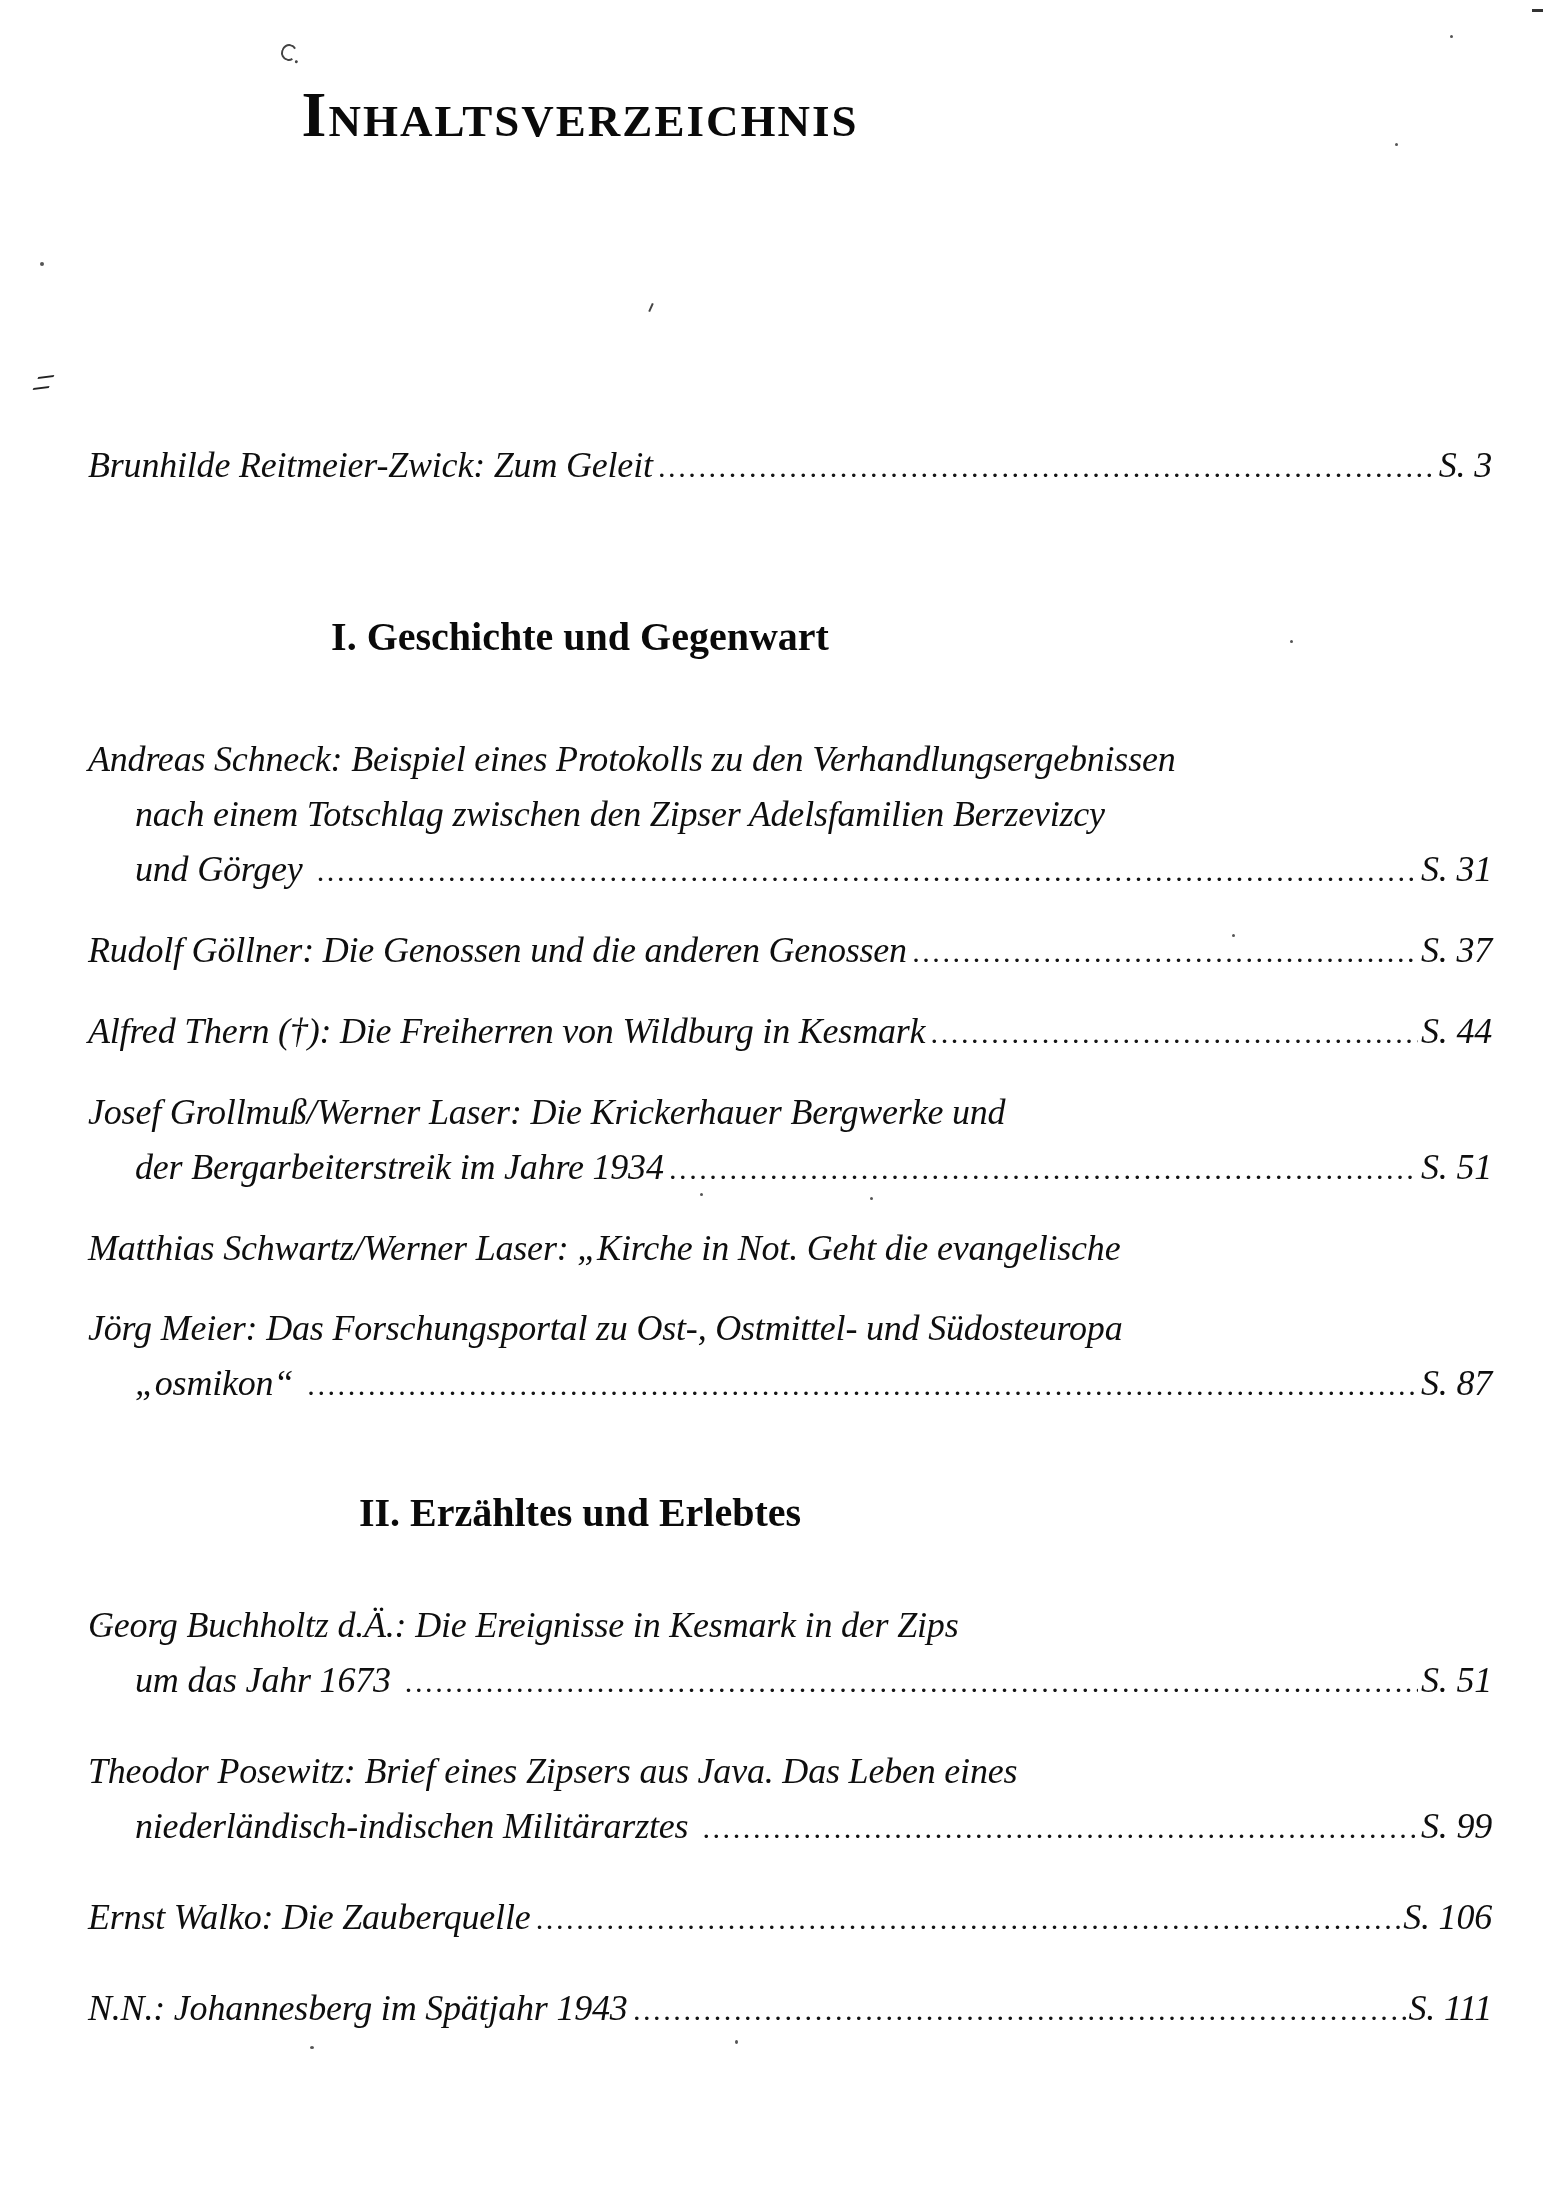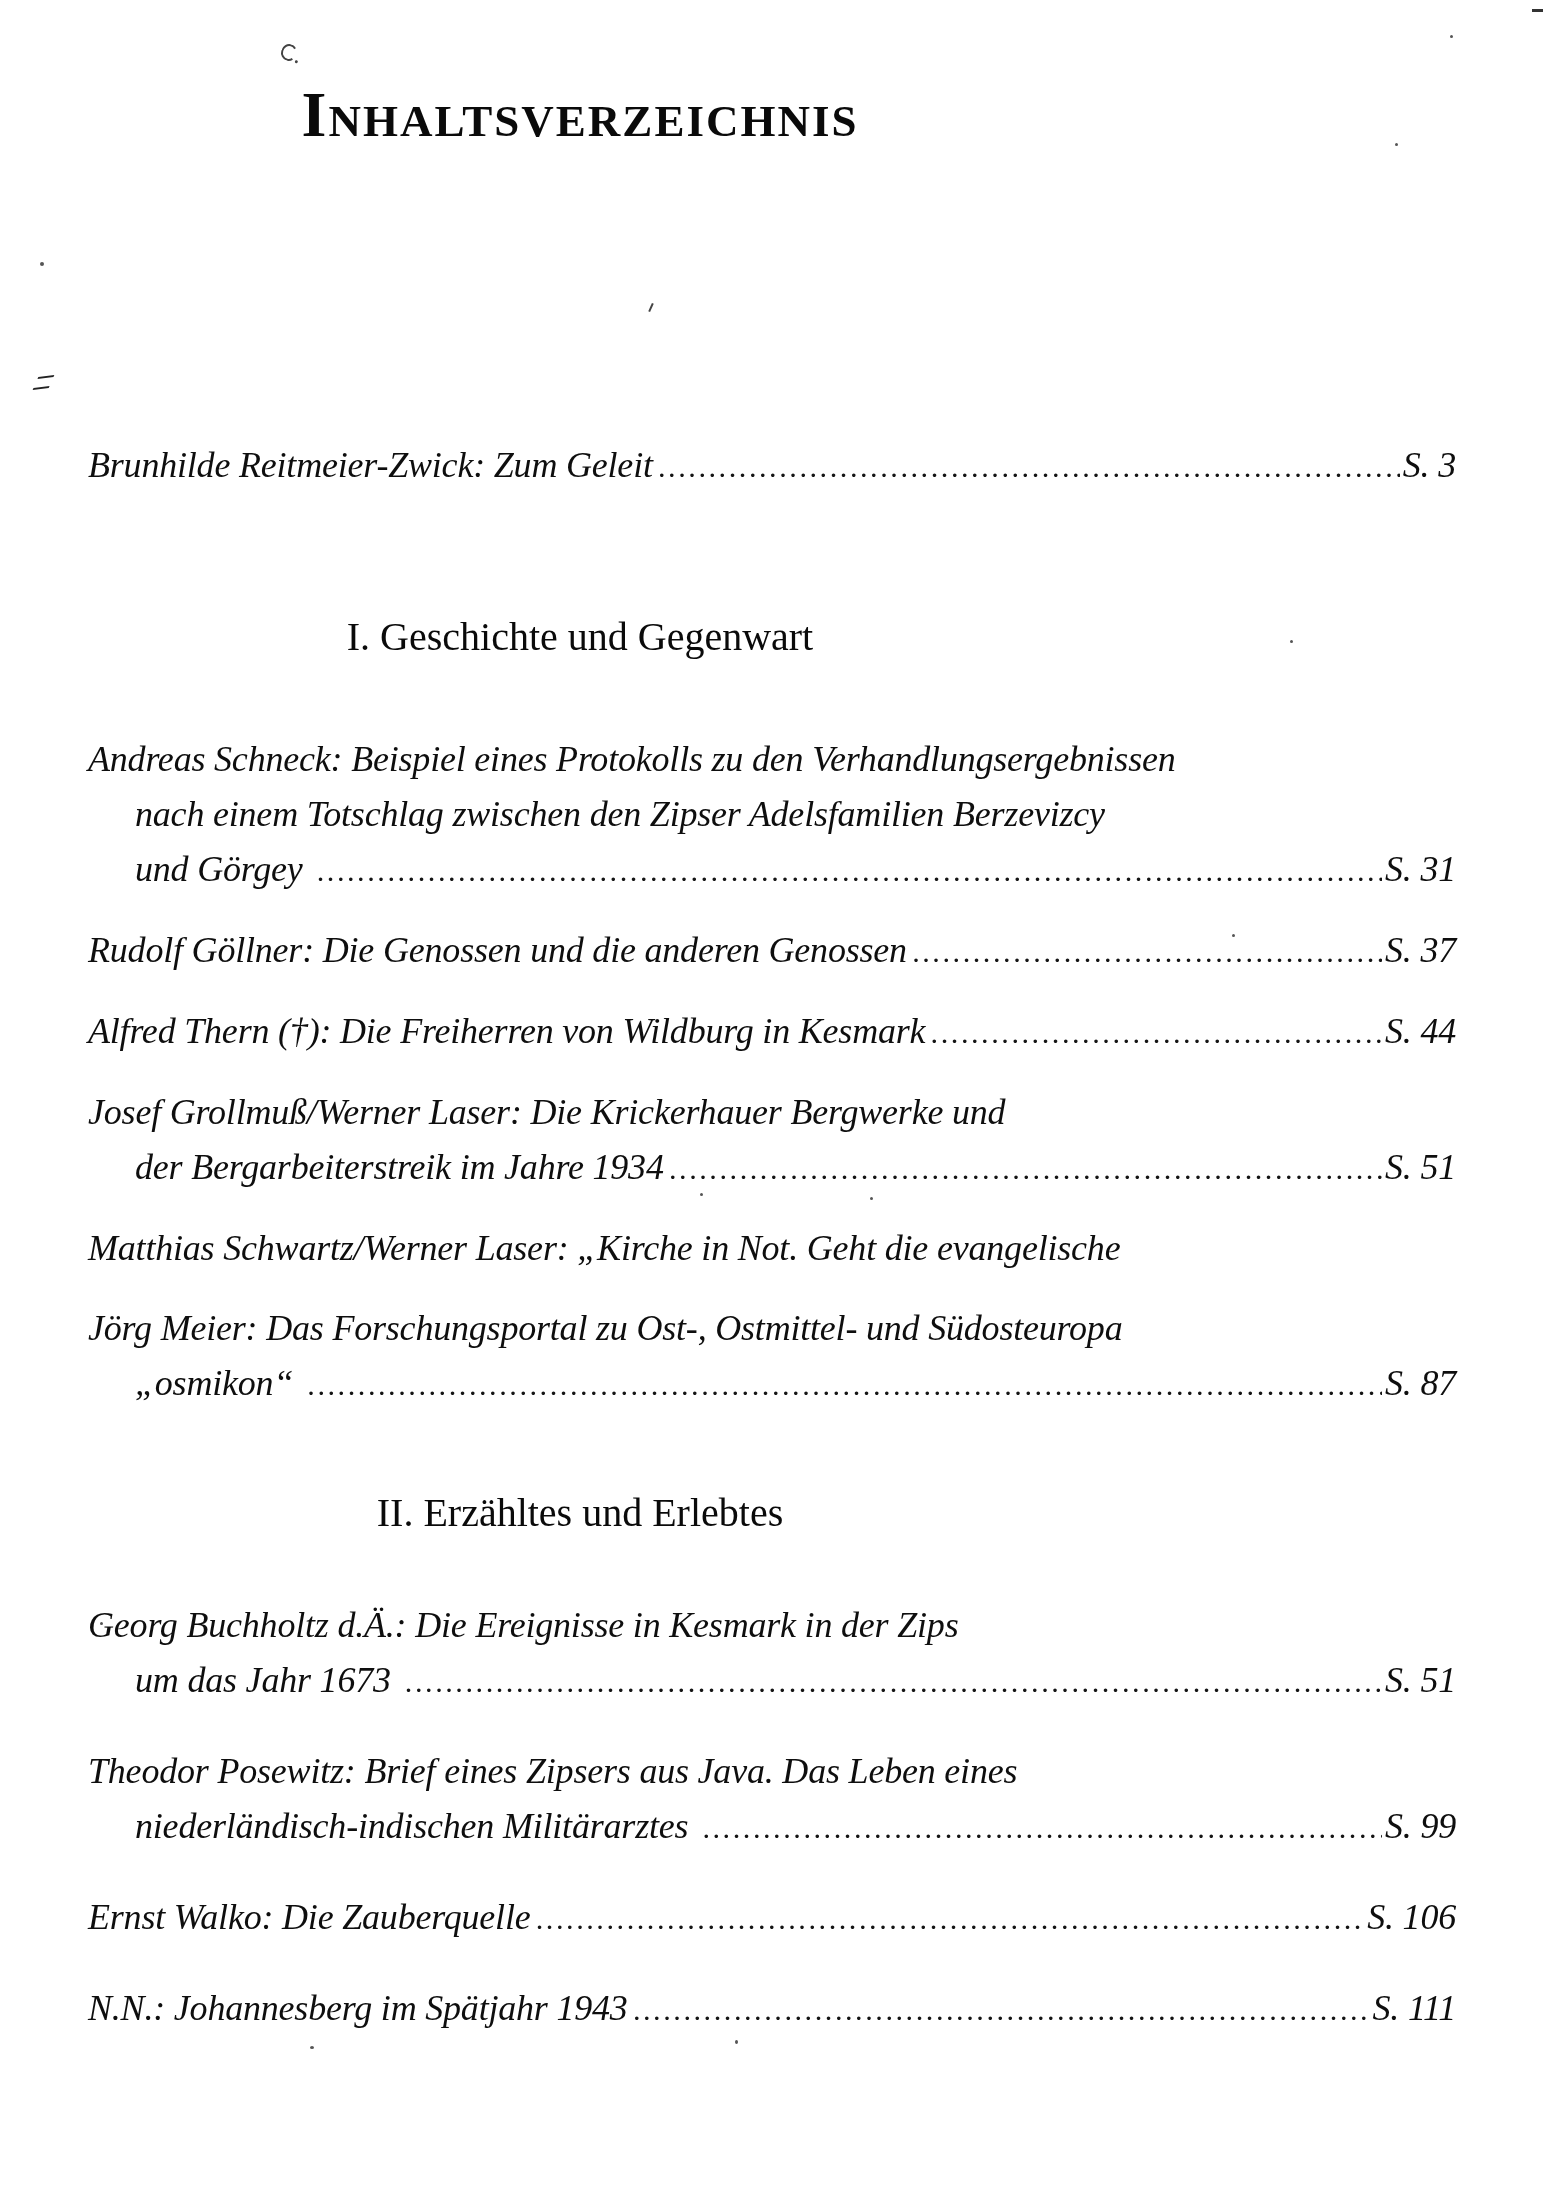--- a/index.html
+++ b/index.html
@@ -7,39 +7,39 @@
     width:1567px;height:2208px;
     background:#ffffff;
     font-family:"Liberation Serif","DejaVu Serif",serif;
     color:#0e0e0e;
     overflow:hidden;
     position:relative;
     -webkit-font-smoothing:antialiased;
   }
   .page{
     position:absolute;inset:0;
-    padding:80px 111px 0 88px;
+    padding:80px 75px 0 88px;
     box-sizing:border-box;
   }
   
   .center-col{width:984px;text-align:center;}
   .page-title{
     margin:0;
     font-size:64px;
     font-weight:700;
     font-variant:small-caps;
     letter-spacing:2px;
     line-height:1.1;
     color:#0a0a0a;
   }
   .front-matter{margin-top:288px;}
   .section-heading{
     margin:118px 0 70px 0;
     font-size:40px;
-    font-weight:400;
+    font-weight:700;
     line-height:50px;
     color:#0a0a0a;
   }
   .section-2 .section-heading{margin-top:76px;margin-bottom:60px;}
   .toc-entry{margin-bottom:25px;font-style:italic;}
   .section-2 .toc-entry{margin-bottom:35px;}
   .toc-line{
     display:flex;
     align-items:baseline;
     font-size:36px;

